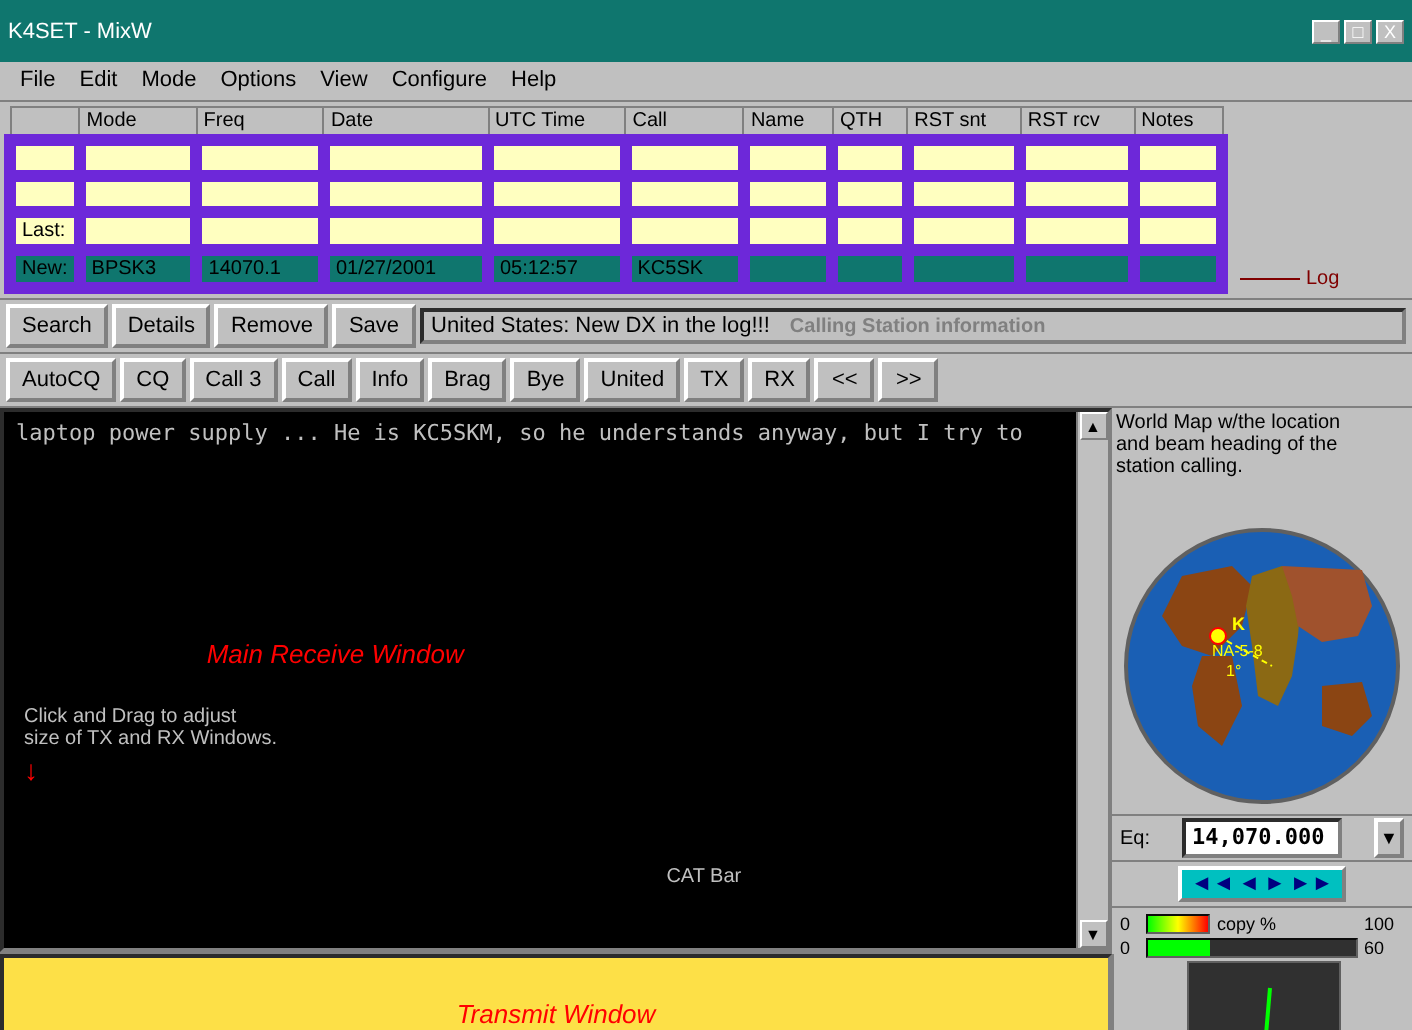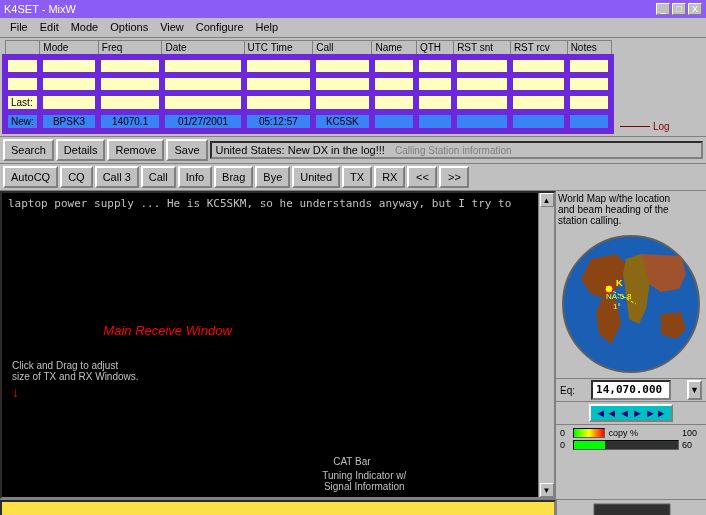--- a/index.html
+++ b/index.html
@@ -5,27 +5,27 @@
     * { box-sizing: border-box; margin: 0; padding: 0; }
     body {
       width: 706px;
       height: 515px;
       font-family: 'Arial', sans-serif;
       font-size: 11px;
       background: #c0c0c0;
       overflow: hidden;
     }
     .title-bar {
-      background: #8b5cf6;
+      background: #0f766e;
       color: white;
       padding: 2px 4px;
       display: flex;
       align-items: center;
       justify-content: space-between;
-      height: 18px;
+      height: 31px;
     }
     .title-bar-buttons { display: flex; gap: 2px; }
     .title-bar-btn {
       width: 14px; height: 12px;
       background: #c0c0c0;
       border: 1px solid;
       border-color: #ffffff #808080 #808080 #ffffff;
       font-size: 9px;
       display: flex; align-items: center; justify-content: center;
       cursor: pointer;
@@ -53,21 +53,21 @@
       padding: 1px 3px;
       text-align: left;
       font-weight: normal;
     }
     .log-table td {
       border: 6px solid #6d28d9;
       padding: 1px 3px;
       height: 18px;
     }
     .log-row-empty td { background: #ffffc0; }
-    .log-row-new td { background: #3b82f6; text-align: center; }
+    .log-row-new td { background: #0f766e; }
     .log-row-last td { background: #ffffc0; }
     .btn {
       background: #c0c0c0;
       border: 2px solid;
       border-color: #ffffff #808080 #808080 #ffffff;
       padding: 1px 6px;
       font-size: 11px;
       cursor: pointer;
       min-width: 30px;
       height: 22px;
@@ -83,21 +83,21 @@
     .macro-bar {
       display: flex;
       align-items: center;
       padding: 2px 3px;
       gap: 2px;
       background: #c0c0c0;
       border-bottom: 1px solid #808080;
     }
     .main-area {
       display: flex;
-      height: 308px;
+      height: 272px;
     }
     .receive-window {
       flex: 1;
       background: #000000;
       border: 2px inset #808080;
       position: relative;
       overflow: hidden;
     }
     .receive-text {
       color: #c0c0c0;
@@ -272,21 +272,21 @@
   </div>
 </div>
 
 <div class="search-bar">
   <button class="btn">Search</button>
   <button class="btn">Details</button>
   <button class="btn">Remove</button>
   <button class="btn">Save</button>
   <div style="flex:1; border:2px inset #808080; background:#c0c0c0; padding:1px 4px; font-size:11px; display:flex; align-items:center;">
     <span>United States: New DX in the log!!!</span>
-    <span style="margin-left:10px; color:#808080; font-size:10px;">Calling Station information</span>
+    <span style="margin-left:10px; color:#808080; font-size:10px;font-weight:bold;">Calling Station information</span>
   </div>
 </div>
 
 <div class="macro-bar">
   <button class="btn">AutoCQ</button>
   <button class="btn">CQ</button>
   <button class="btn">Call 3</button>
   <button class="btn">Call</button>
   <button class="btn">Info</button>
   <button class="btn">Brag</button>
@@ -307,36 +307,32 @@
     <div style="position:absolute; top:45%; left:30%; transform:translate(-50%,-50%); color:#ff0000; font-size:13px; font-style:italic;">Main Receive Window</div>
 
     <div style="position:absolute; left:10px; top:55%; color:#c0c0c0; font-size:10px;">
       <div>Click and Drag to adjust</div>
       <div>size of TX and RX Windows.</div>
       <div style="color:#ff0000; font-size:14px; margin-top:2px;">↓</div>
     </div>
 
     <div style="position:absolute; bottom:30px; left:60%; color:#c0c0c0; font-size:10px;">CAT Bar</div>
 
-    <div style="position:absolute; bottom:5px; left:58%; color:#c0c0c0; font-size:10px; text-align:center;">
-      <div>Tuning Indicator w/</div>
-      <div>Signal Information</div>
-    </div>
 
     <div style="position:absolute; right:0; top:0; width:16px; height:100%; background:#c0c0c0; border-left:1px solid #808080; display:flex; flex-direction:column; align-items:center;">
       <div style="width:14px; height:14px; background:#c0c0c0; border:1px solid; border-color:#fff #808080 #808080 #fff; display:flex; align-items:center; justify-content:center; font-size:8px; cursor:pointer;">▲</div>
       <div style="flex:1;"></div>
       <div style="width:14px; height:14px; background:#c0c0c0; border:1px solid; border-color:#fff #808080 #808080 #fff; display:flex; align-items:center; justify-content:center; font-size:8px; cursor:pointer;">▼</div>
     </div>
   </div>
 
   <div class="right-panel">
 
     <div style="position:relative; background:#c0c0c0; padding:2px; font-size:10px;">
-      <div style="font-size:10px; color:#000000; margin-bottom:2px;">World Map w/the location<br>and beam heading of the<br>station calling.</div>
+      <div style="font-size:10px; color:#000000; margin-bottom:18px;">World Map w/the location<br>and beam heading of the<br>station calling.</div>
     </div>
 
     <div class="world-map">
       <svg width="140" height="140" viewBox="0 0 140 140">
 
         <circle cx="70" cy="70" r="68" fill="#1a5fb4" stroke="#606060" stroke-width="2"></circle>
 
         <path d="M 30 25 L 55 20 L 65 30 L 60 50 L 45 65 L 30 60 L 20 45 Z" fill="#8b4513"></path>
 
         <path d="M 40 65 L 55 65 L 60 90 L 50 110 L 38 100 L 35 80 Z" fill="#8b4513"></path>

